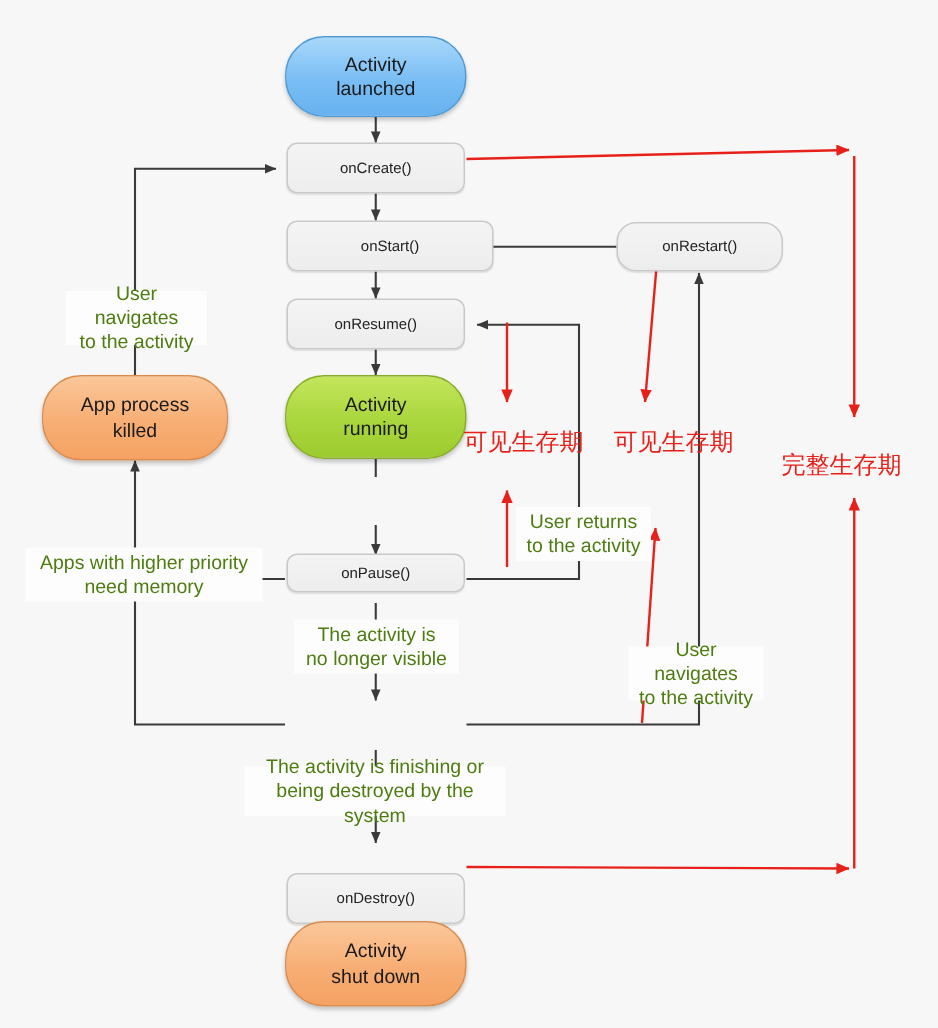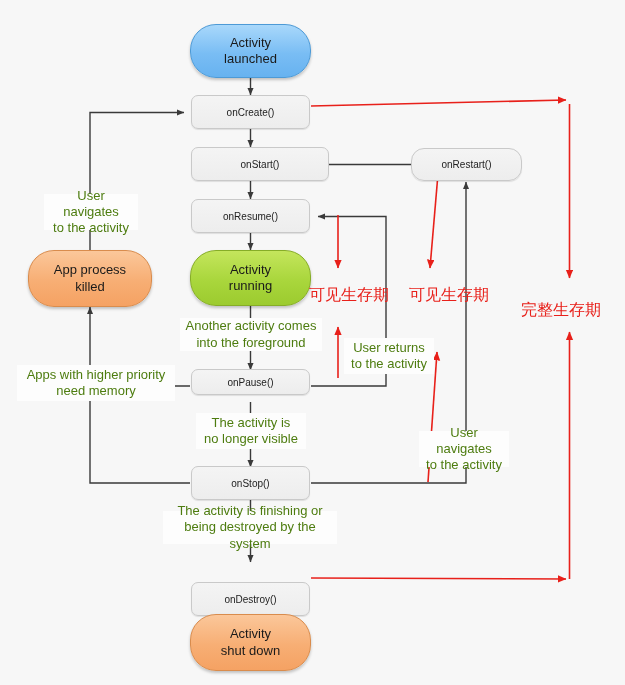--- a/index.html
+++ b/index.html
@@ -156,23 +156,20 @@
   </div>
 
   <div class="node terminal t-green" style="left:190px;top:250px;width:121px;height:56px;">
     <span>Activity<br>running</span>
   </div>
 
   <div class="node callback" style="left:191px;top:369px;width:119px;height:26px;">
     <span>onPause()</span>
   </div>
 
-  <div class="node callback" style="left:191px;top:466px;width:119px;height:34px;">
-    <span>onStop()</span>
-  </div>
 
   <div class="node callback" style="left:191px;top:582px;width:119px;height:34px;">
     <span>onDestroy()</span>
   </div>
 
   <div class="node terminal t-orange" style="left:28px;top:250px;width:124px;height:57px;">
     <span>App process<br>killed</span>
   </div>
 
   <div class="node terminal t-orange" style="left:190px;top:614px;width:121px;height:57px;">
@@ -180,23 +177,20 @@
   </div>
 
   <div class="elabel" style="left:44px;top:194px;width:94px;height:36px;">
     <span>User navigates<br>to the activity</span>
   </div>
 
   <div class="elabel" style="left:17px;top:365px;width:158px;height:36px;">
     <span>Apps with higher priority<br>need memory</span>
   </div>
 
-  <div class="elabel" style="left:180px;top:318px;width:142px;height:33px;">
-    <span>Another activity comes<br>into the foreground</span>
-  </div>
 
   <div class="elabel" style="left:344px;top:338px;width:90px;height:36px;">
     <span>User returns<br>to the activity</span>
   </div>
 
   <div class="elabel" style="left:196px;top:413px;width:110px;height:36px;">
     <span>The activity is<br>no longer visible</span>
   </div>
 
   <div class="elabel" style="left:163px;top:511px;width:174px;height:33px;justify-content:center;">

